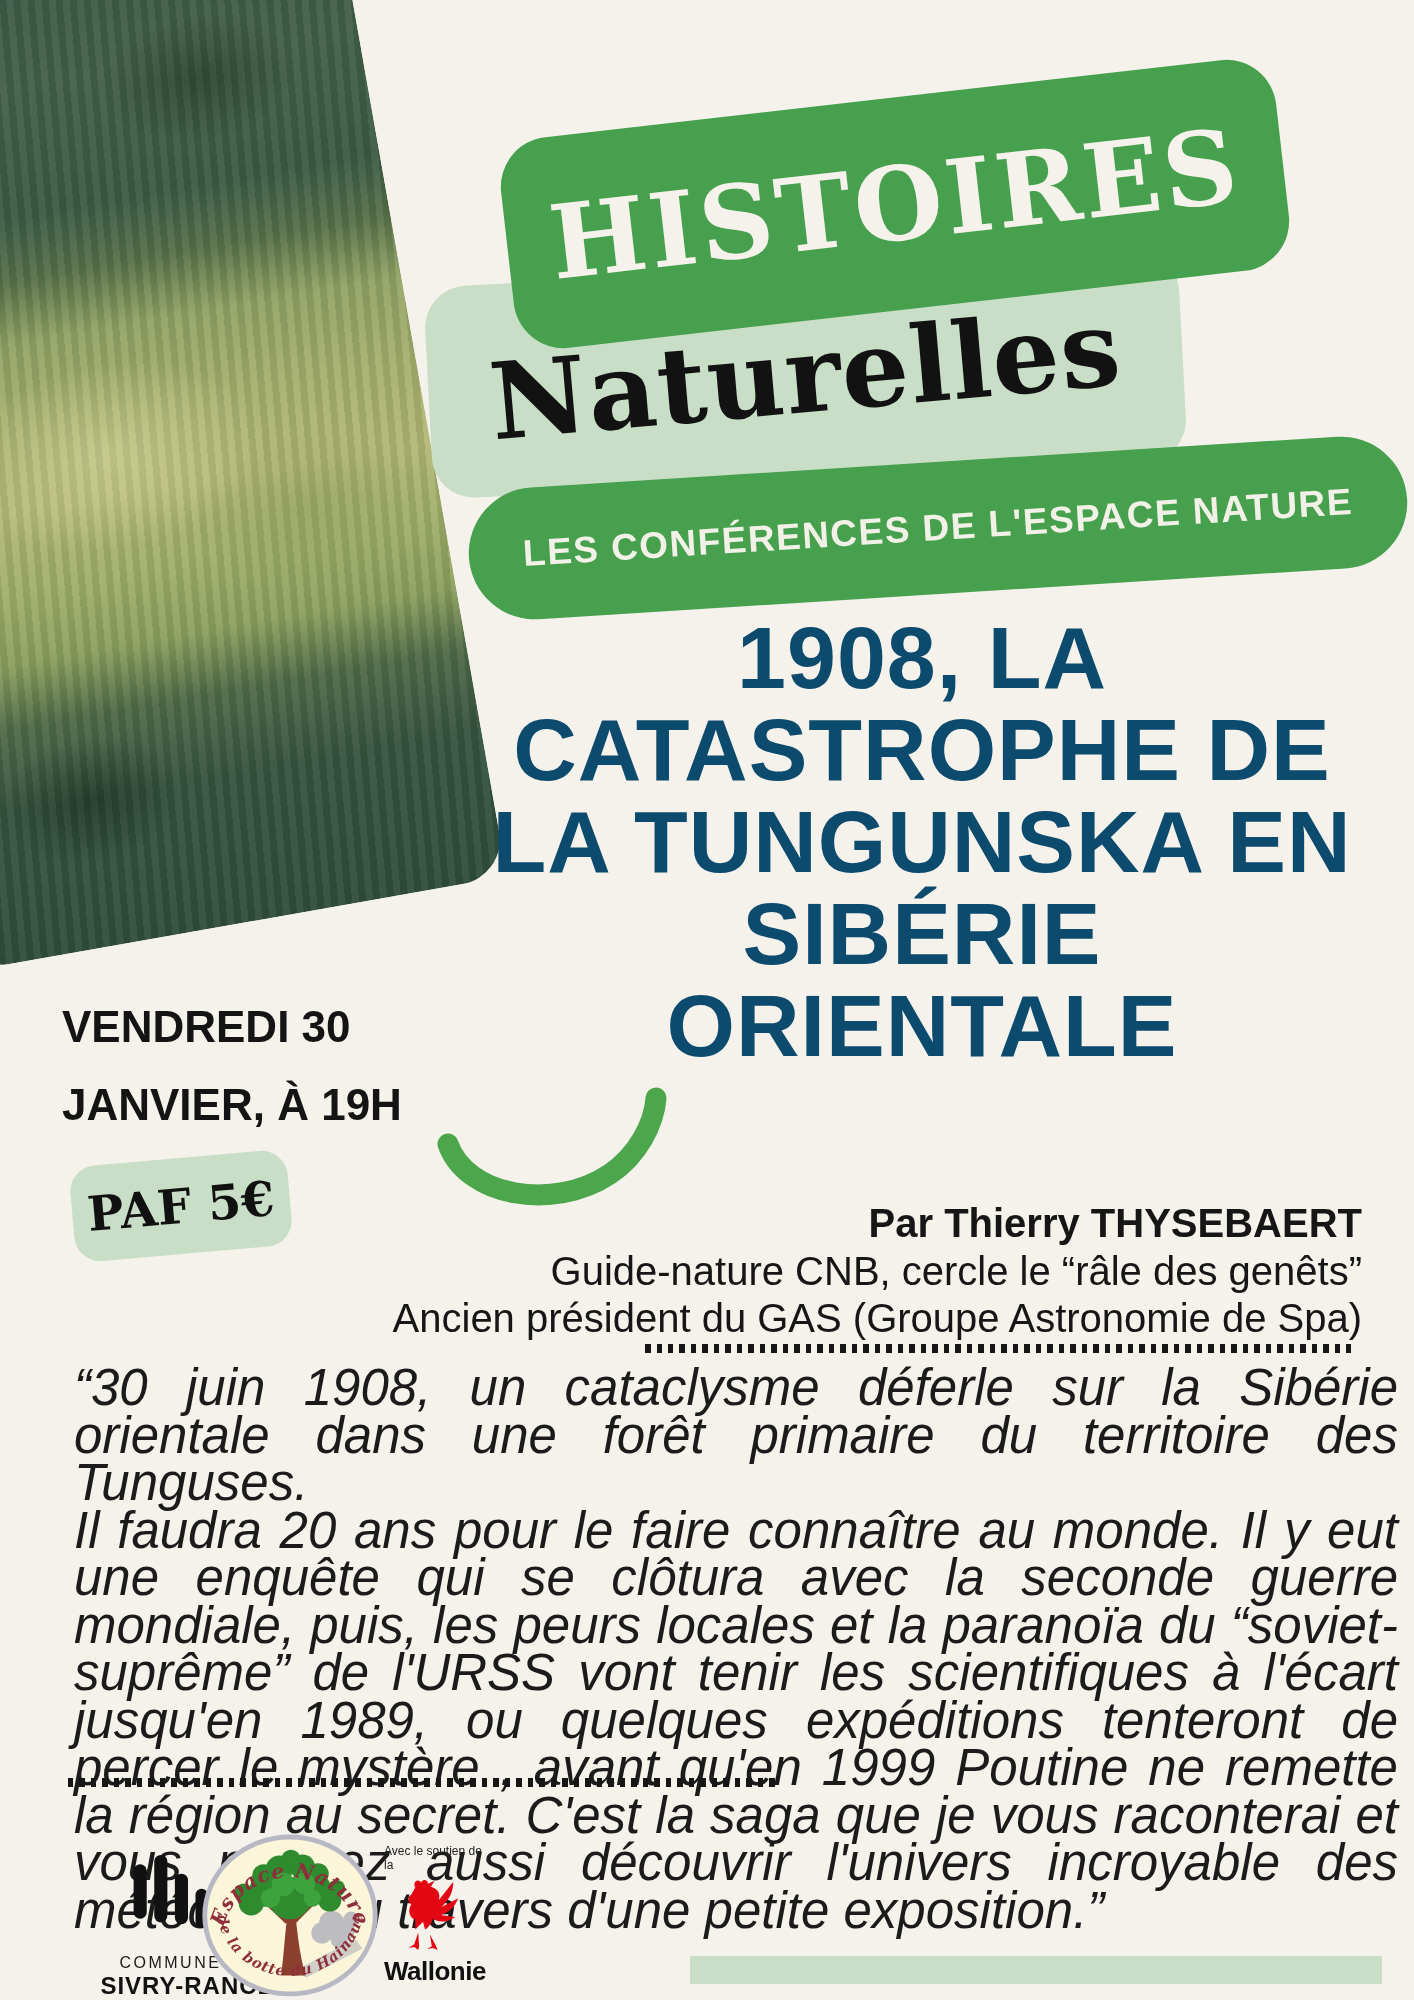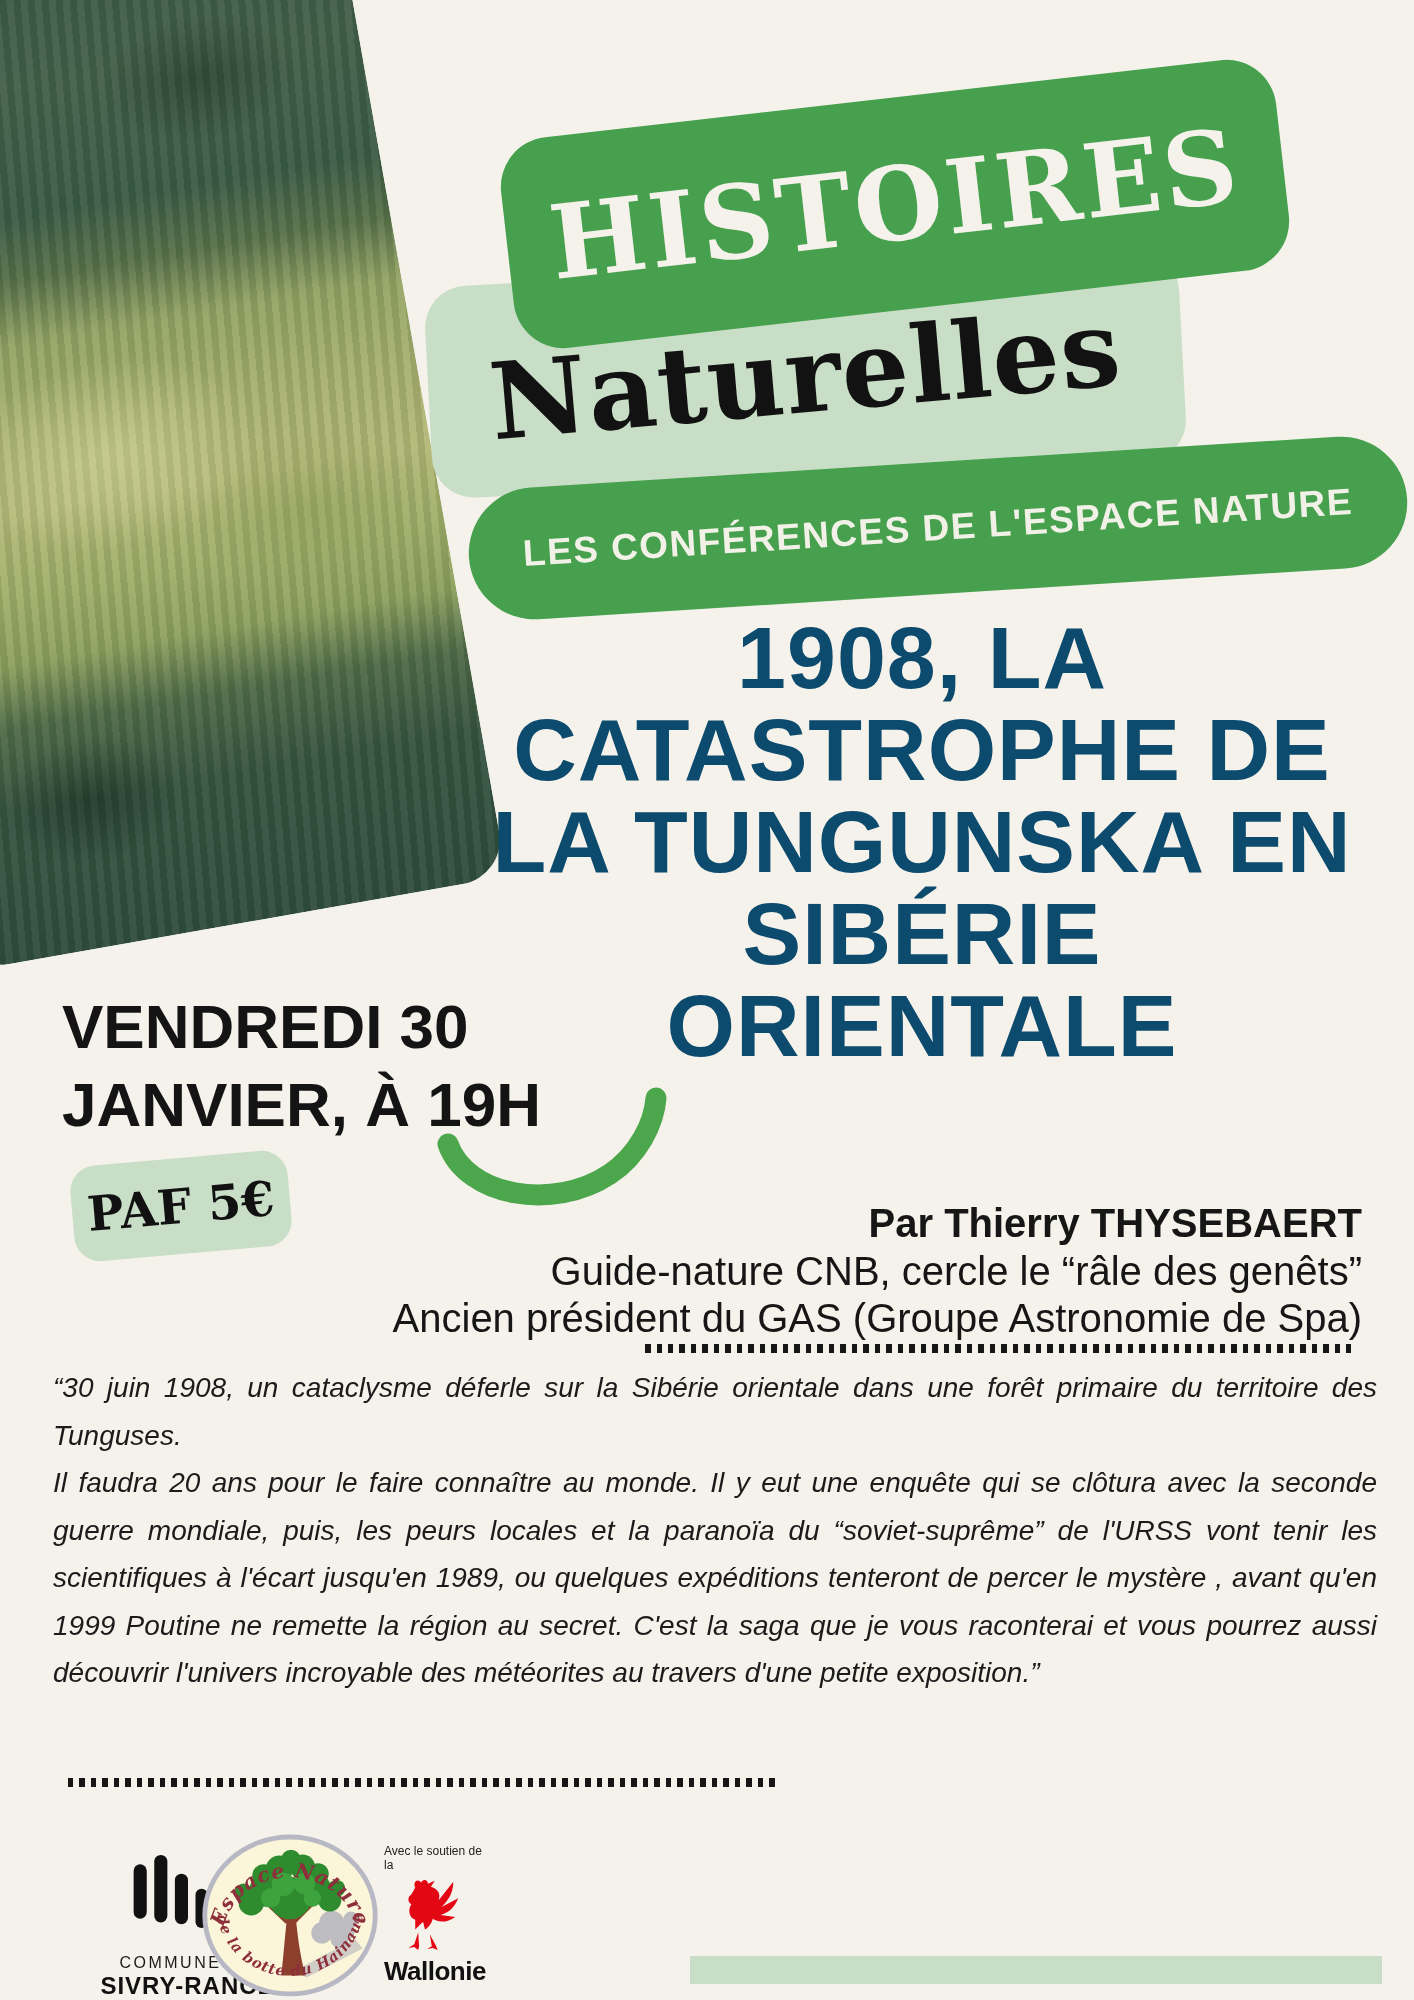--- a/index.html
+++ b/index.html
@@ -30,40 +30,40 @@
   .hist-badge span{font-family:"DejaVu Serif",serif;font-weight:bold;font-size:102px;color:#F4F2EA;letter-spacing:3px;}
   .banner{position:absolute;left:468px;top:462px;width:940px;height:132px;border-radius:66px;
           background:#46A04E;transform:rotate(-3.6deg);z-index:3;display:flex;align-items:center;justify-content:center;}
   .banner span{font-weight:bold;font-size:37px;color:#F2F1E7;letter-spacing:1.5px;}
 
   
   .title{position:absolute;left:430px;top:612px;width:984px;text-align:center;z-index:2;
          font-weight:bold;font-size:88px;line-height:92px;letter-spacing:1px;color:#0c4a6e;}
 
   
-  .date{position:absolute;left:62px;top:988px;z-index:2;font-weight:bold;font-size:62px;line-height:78px;color:#141414;}
+  .date{position:absolute;left:62px;top:988px;z-index:2;font-weight:bold;font-size:44px;line-height:78px;color:#141414;}
   .paf{position:absolute;left:72px;top:1158px;width:218px;height:96px;border-radius:26px;background:#C9DEC6;
        transform:rotate(-5deg);z-index:2;display:flex;align-items:center;justify-content:center;}
   .paf span{font-family:"DejaVu Serif",serif;font-weight:bold;font-size:48px;color:#111;}
   .smile{position:absolute;left:428px;top:1082px;z-index:2;}
 
   
   .speaker{position:absolute;right:52px;top:1156px;text-align:right;z-index:2;color:#161616;margin-top:42px;}
   .speaker .by{font-weight:bold;font-size:40px;line-height:50px;}
   .speaker .role{font-weight:normal;font-size:40px;line-height:47px;}
 
   
   .dots{position:absolute;height:9px;z-index:2;
         background:repeating-linear-gradient(90deg,#161616 0 5.5px,transparent 5.5px 11.5px);}
   .dots1{left:645px;top:1344px;width:706px;}
   .dots2{left:68px;top:1778px;width:708px;}
 
   
-  .quote{position:absolute;left:53px;top:1364px;width:1324px;z-index:2;
-         font-style:italic;font-size:28px;line-height:47.5px;text-align:justify;color:#1b1b1b;}
+  .quote{position:absolute;left:74px;top:1364px;width:1324px;z-index:2;
+         font-style:italic;font-size:51px;line-height:47.5px;text-align:justify;color:#1b1b1b;}
   .quote p{margin:0;}
 
   
   .commune{position:absolute;left:75px;top:1850px;width:225px;text-align:center;z-index:2;}
   .commune .t1{font-size:16px;letter-spacing:2.5px;color:#1a1a1a;margin-top:4px;}
   .commune .t2{font-size:24px;font-weight:bold;letter-spacing:1px;color:#111;}
   .espace-logo{position:absolute;left:198px;top:1830px;z-index:3;}
   .wallonie{position:absolute;left:384px;top:1844px;width:110px;z-index:2;}
   .wallonie .sup{font-size:12px;line-height:14px;color:#222;}
   .wallonie .wname{font-size:26px;font-weight:bold;color:#111;margin-top:0px;letter-spacing:-0.5px;}

